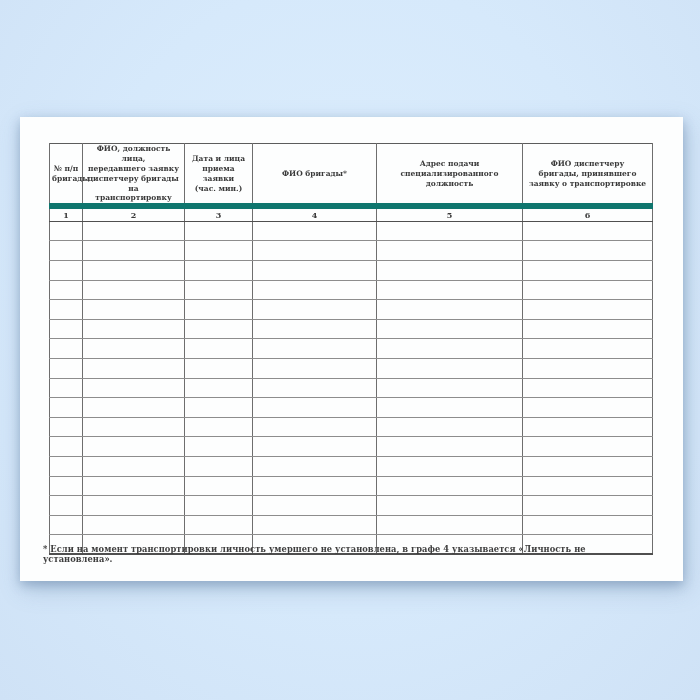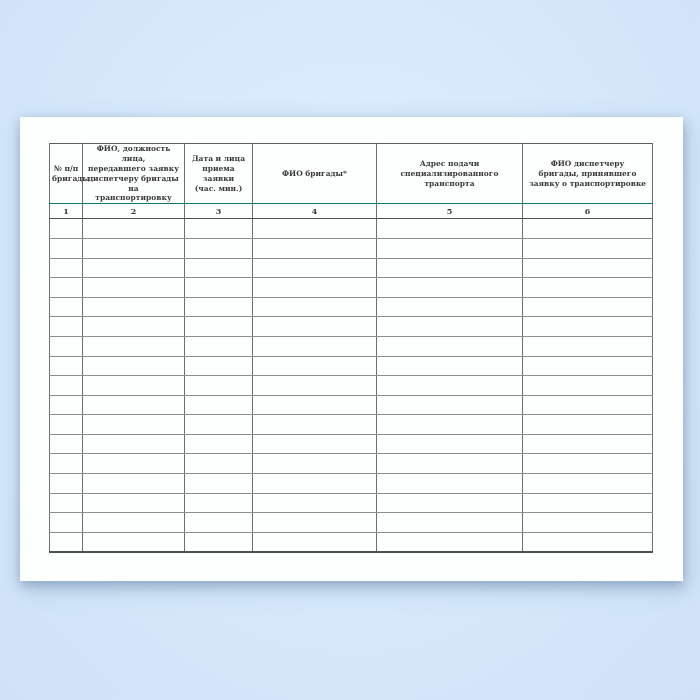--- a/index.html
+++ b/index.html
@@ -49,21 +49,21 @@
     border-left: 1px solid #6e6e6e;
     border-right: 1px solid #6e6e6e;
   }
   
   .header-row th {
     height: 46px;
     font-size: 7.5px;
     line-height: 1.32;
     font-weight: bold;
     white-space: pre-line;
-    border-bottom: 1px solid #0f766e;
+    border-bottom: 6px solid #0f766e;
   }
   
   .numbers-row td {
     height: 15px;
     font-size: 8px;
     font-weight: bold;
     line-height: 1;
     border-bottom: 1.6px solid #4f4f4f;
   }
   
@@ -104,21 +104,21 @@
 бригады</th>
         <th>ФИО, должность лица,
 передавшего заявку
 диспетчеру бригады на
 транспортировку</th>
         <th>Дата и лица
 приема заявки
 (час. мин.)</th>
         <th>ФИО бригады*</th>
         <th>Адрес подачи специализированного
-транспорта</th>
+должность</th>
         <th>ФИО диспетчеру
 бригады, принявшего
 заявку о транспортировке</th>
       </tr>
       <tr class="numbers-row">
         <td>1</td>
         <td>2</td>
         <td>3</td>
         <td>4</td>
         <td>5</td>
@@ -258,13 +258,14 @@
           <td></td>
           <td></td>
           <td></td>
           <td></td>
           <td></td>
           <td></td>
         </tr>
       </tbody>
   </table>
 
+  <div class="footnote">* Если на момент транспортировки личность умершего не установлена, в графе 4 указывается «Личность не установлена».</div>
 </div>
 
 </body></html>

